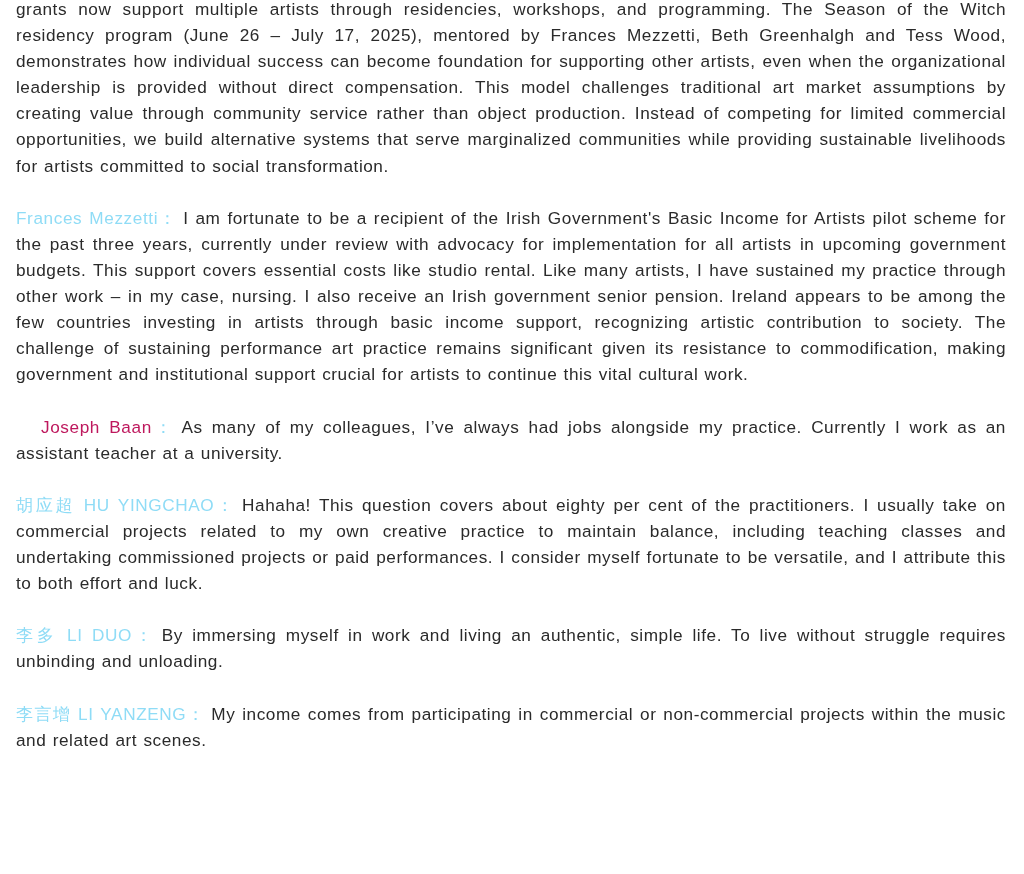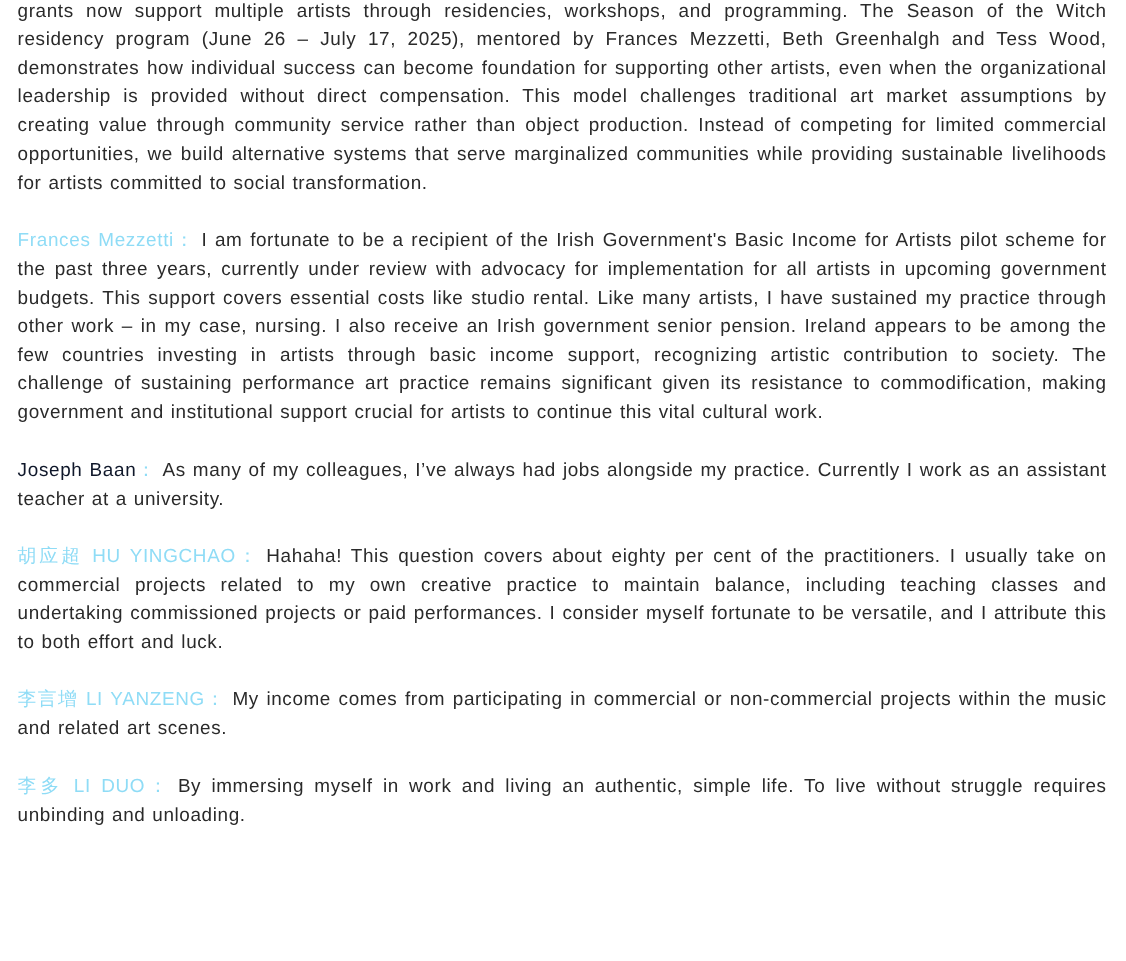--- a/index.html
+++ b/index.html
@@ -44,27 +44,27 @@
 <body style="background: rgb(255, 255, 255);">
 
 <div class="article" style="color: rgb(42, 42, 42);">
   <p class="para">grants now support multiple artists through residencies, workshops, and programming. The Season of the Witch residency program (June 26 – July 17, 2025), mentored by Frances Mezzetti, Beth Greenhalgh and Tess Wood, demonstrates how individual success can become foundation for supporting other artists, even when the organizational leadership is provided without direct compensation. This model challenges traditional art market assumptions by creating value through community service rather than object production. Instead of competing for limited commercial opportunities, we build alternative systems that serve marginalized communities while providing sustainable livelihoods for artists committed to social transformation.</p>
 
   <p class="para">
     <span class="speaker" style="color: rgb(143, 220, 246);">Frances Mezzetti</span><span class="speaker-colon" style="color: rgb(143, 220, 246);">：</span><span>I am fortunate to be a recipient of the Irish Government's Basic Income for Artists pilot scheme for the past three years, currently under review with advocacy for implementation for all artists in upcoming government budgets. This support covers essential costs like studio rental. Like many artists, I have sustained my practice through other work – in my case, nursing. I also receive an Irish government senior pension. Ireland appears to be among the few countries investing in artists through basic income support, recognizing artistic contribution to society. The challenge of sustaining performance art practice remains significant given its resistance to commodification, making government and institutional support crucial for artists to continue this vital cultural work.</span>
   </p>
 
   <p class="para">
-    <span class="speaker" style="color: #0f172a;">Joseph Baan</span><span class="speaker-colon" style="color: rgb(143, 220, 246);">：</span><span>As many of my colleagues, I’ve always had jobs alongside my practice. Currently I work as an assistant teacher at a university.</span>
+    <span class="speaker" style="color: #be185d; margin-left: 25px;">Joseph Baan</span><span class="speaker-colon" style="color: rgb(143, 220, 246);">：</span><span>As many of my colleagues, I’ve always had jobs alongside my practice. Currently I work as an assistant teacher at a university.</span>
   </p>
 
   <p class="para">
     <span class="speaker" style="color: rgb(143, 220, 246);">胡应超 HU YINGCHAO</span><span class="speaker-colon" style="color: rgb(143, 220, 246);">：</span><span>Hahaha! This question covers about eighty per cent of the practitioners. I usually take on commercial projects related to my own creative practice to maintain balance, including teaching classes and undertaking commissioned projects or paid performances. I consider myself fortunate to be versatile, and I attribute this to both effort and luck.</span>
   </p>
 
   <p class="para">
-    <span class="speaker" style="color: rgb(143, 220, 246);">李言增 LI YANZENG</span><span class="speaker-colon" style="color: rgb(143, 220, 246);">：</span><span>My income comes from participating in commercial or non-commercial projects within the music and related art scenes.</span>
+    <span class="speaker" style="color: rgb(143, 220, 246);">李多 LI DUO</span><span class="speaker-colon" style="color: rgb(143, 220, 246);">：</span><span>By immersing myself in work and living an authentic, simple life. To live without struggle requires unbinding and unloading.</span>
   </p>
 
   <p class="para">
-    <span class="speaker" style="color: rgb(143, 220, 246);">李多 LI DUO</span><span class="speaker-colon" style="color: rgb(143, 220, 246);">：</span><span>By immersing myself in work and living an authentic, simple life. To live without struggle requires unbinding and unloading.</span>
+    <span class="speaker" style="color: rgb(143, 220, 246);">李言增 LI YANZENG</span><span class="speaker-colon" style="color: rgb(143, 220, 246);">：</span><span>My income comes from participating in commercial or non-commercial projects within the music and related art scenes.</span>
   </p>
 </div>
 
 </body></html>

